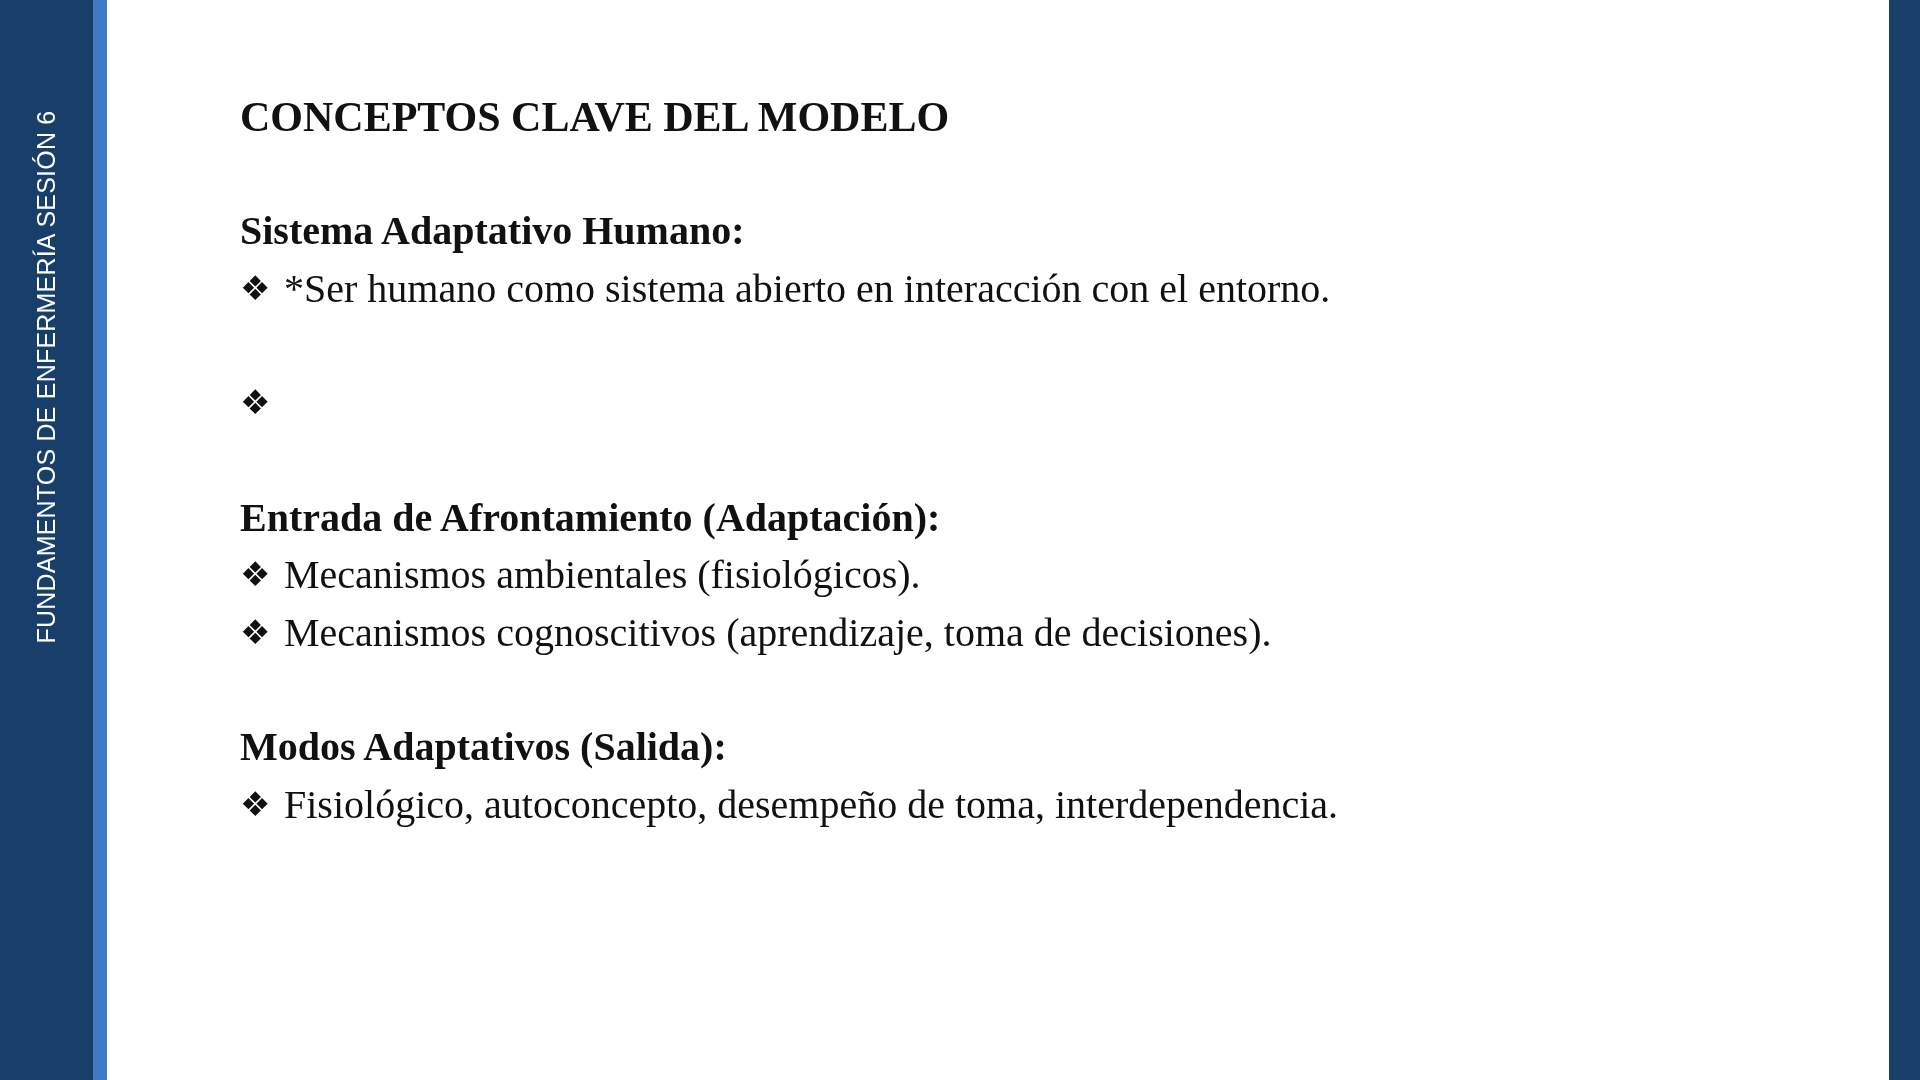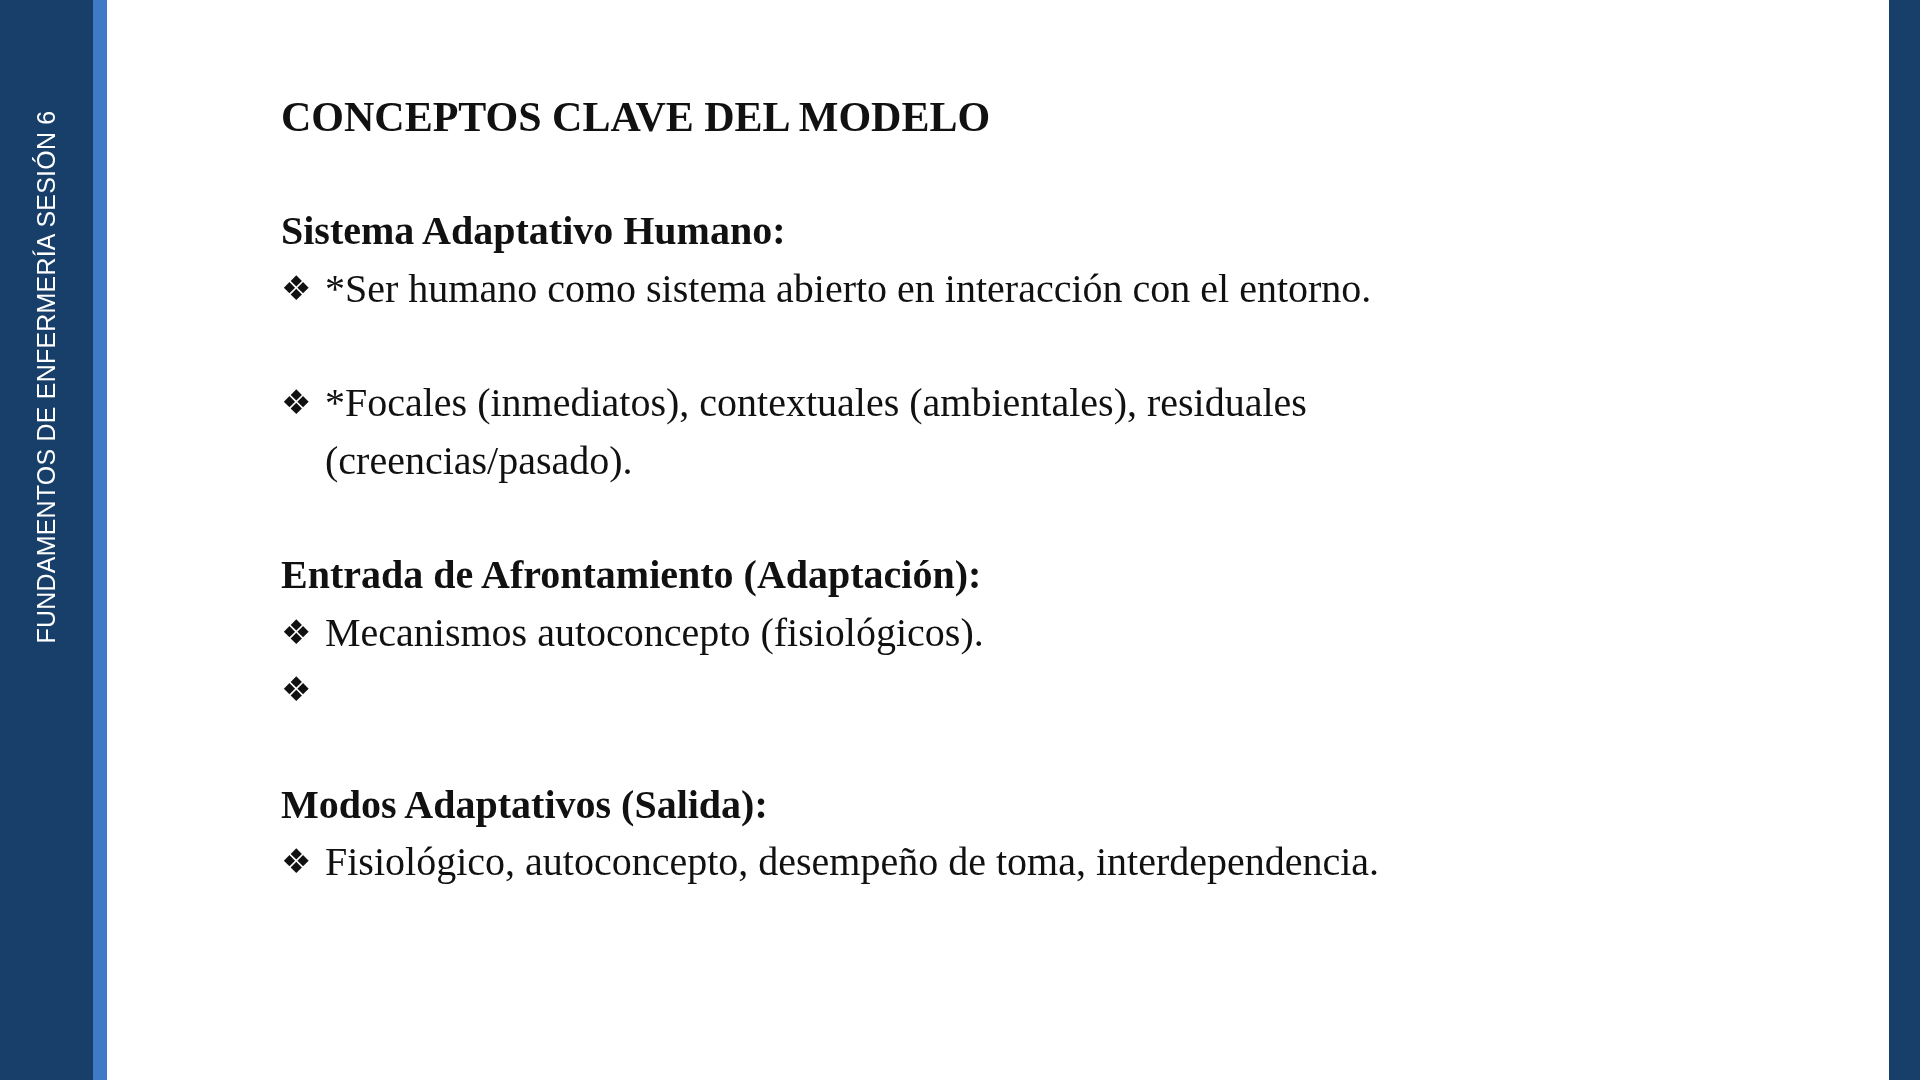--- a/index.html
+++ b/index.html
@@ -51,21 +51,20 @@
       font-size: 25px;
       letter-spacing: 0.2px;
     }
     .content {
       position: absolute;
       left: 240px;
       top: 88px;
       width: 1600px;
       font-family: "Liberation Serif", serif;
       color: #111111;
-      margin-left: 41px;
     }
     .title {
       font-weight: bold;
       font-size: 42px;
       line-height: 58px;
       margin: 0 0 56px 0;
       letter-spacing: 0px;
     }
     .section {
       margin-bottom: 57px;
@@ -111,32 +110,32 @@
       <p class="section-heading">Sistema Adaptativo Humano:</p>
       <div class="bullet">
         <span class="bullet-icon">❖</span>
         <span class="bullet-text">*Ser humano como sistema abierto en interacción con el entorno.</span>
       </div>
     </div>
 
     <div class="section">
       <div class="bullet">
         <span class="bullet-icon">❖</span>
-        <span class="bullet-text" style="max-width:1150px;">*Focales (inmediatos), contextuales (ambientales), residuales (creencias/pasado).</span>
       </div>
     </div>
 
     <div class="section">
       <p class="section-heading">Entrada de Afrontamiento (Adaptación):</p>
       <div class="bullet">
         <span class="bullet-icon">❖</span>
-        <span class="bullet-text">Mecanismos autoconcepto (fisiológicos).</span>
+        <span class="bullet-text">Mecanismos ambientales (fisiológicos).</span>
       </div>
       <div class="bullet">
         <span class="bullet-icon">❖</span>
+        <span class="bullet-text">Mecanismos cognoscitivos (aprendizaje, toma de decisiones).</span>
       </div>
     </div>
 
     <div class="section">
       <p class="section-heading">Modos Adaptativos (Salida):</p>
       <div class="bullet">
         <span class="bullet-icon">❖</span>
         <span class="bullet-text">Fisiológico, autoconcepto, desempeño de toma, interdependencia.</span>
       </div>
     </div>

